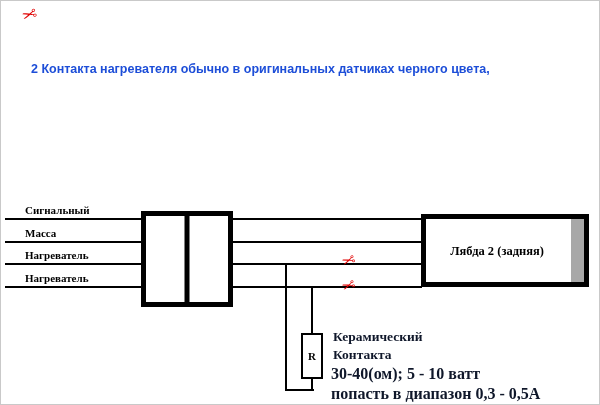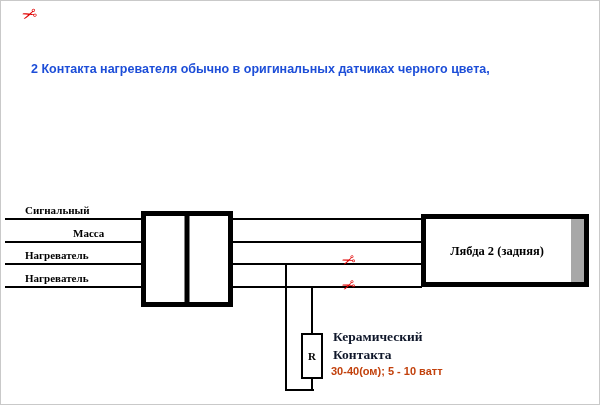--- a/index.html
+++ b/index.html
@@ -33,21 +33,21 @@
   .w-l4 { left:4px;  top:285px; width:138px; }
   .w-m1 { left:231px; top:217px; width:190px; }
   .w-m2 { left:231px; top:240px; width:190px; }
   .w-m3 { left:231px; top:262px; width:190px; }
   .w-m4 { left:231px; top:285px; width:190px; }
   .wire-label {
     position:absolute; left:24px;
     font-family:"Liberation Serif", serif; font-weight:bold;
     font-size:11px; color:#000; white-space:nowrap;
   }
-  .lbl-1 { top:203px; } .lbl-2 { top:226px;margin-left:48px; } .lbl-3 { top:248px; } .lbl-4 { top:271px; }
+  .lbl-1 { top:203px; } .lbl-2 { top:226px; } .lbl-3 { top:248px; } .lbl-4 { top:271px; }
   
   .connector {
     position:absolute; left:140px; top:210px; width:92px; height:96px;
     border:5px solid #000; background:#fff;
   }
   .connector-divider {
     position:absolute; left:50%; top:0; width:5px; height:100%;
     background:#000; transform:translateX(-50%);
   }
   
@@ -86,22 +86,22 @@
     font-family:"Liberation Serif", serif; font-weight:bold; font-size:11px; color:#000;
   }
   .res-note-serif {
     position:absolute; left:332px;
     font-family:"Liberation Serif", serif; font-weight:bold;
     font-size:13.5px; color:#0f172a; white-space:nowrap;
   }
   .rn-1 { top:328px; } .rn-2 { top:346px; }
   .res-note-mono {
     position:absolute; left:330px;
-    font-family:Liberation Sans, sans-serif; font-weight:bold;
-    font-size:11px; color:#c2410c; white-space:nowrap;
+    font-family:Liberation Serif, serif; font-weight:bold;
+    font-size:16px; color:#0f172a; white-space:nowrap;
   }
   .rn-3 { top:364px; } .rn-4 { top:384px; }
 </style>
 </head>
 <body>
 
 <div class="page">
 
   <span class="legend-scissors">✂</span>
 
@@ -141,14 +141,15 @@
   <div class="vline v-b"></div>
   <div class="vline v-c"></div>
 
   <div class="resistor">
     <span>R</span>
   </div>
 
   <span class="res-note-serif rn-1">Керамический</span>
   <span class="res-note-serif rn-2">Контакта</span>
   <span class="res-note-mono rn-3">30-40(ом); 5 - 10 ватт</span>
+  <span class="res-note-mono rn-4">попасть в диапазон 0,3 - 0,5А</span>
 
 </div>
 
 </body></html>

